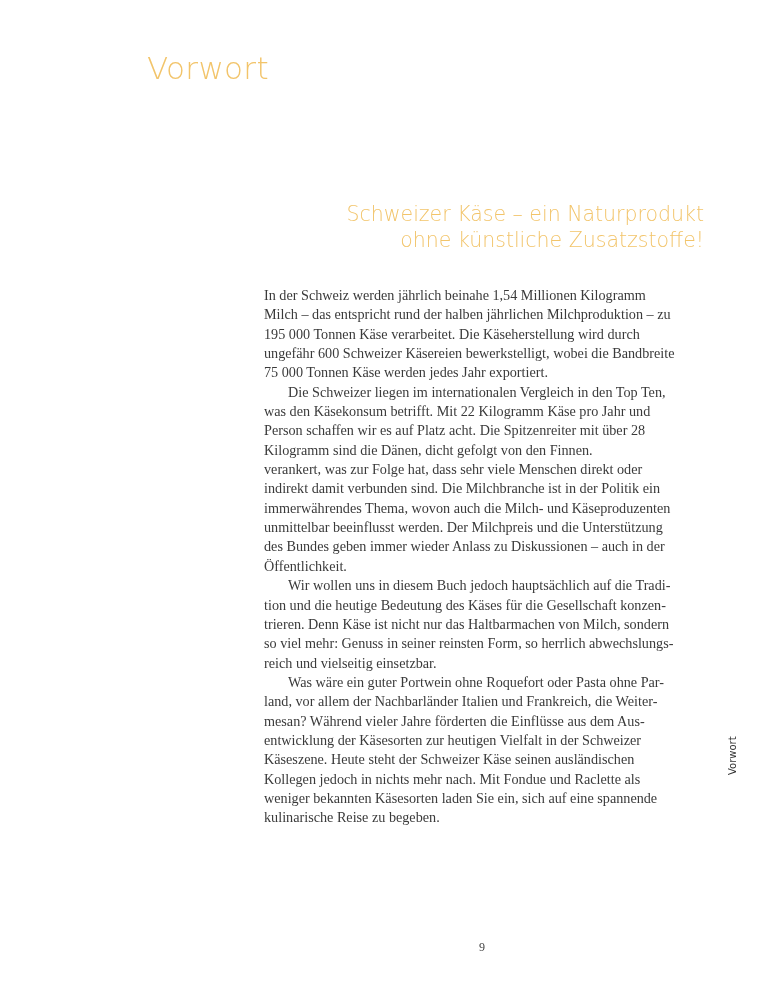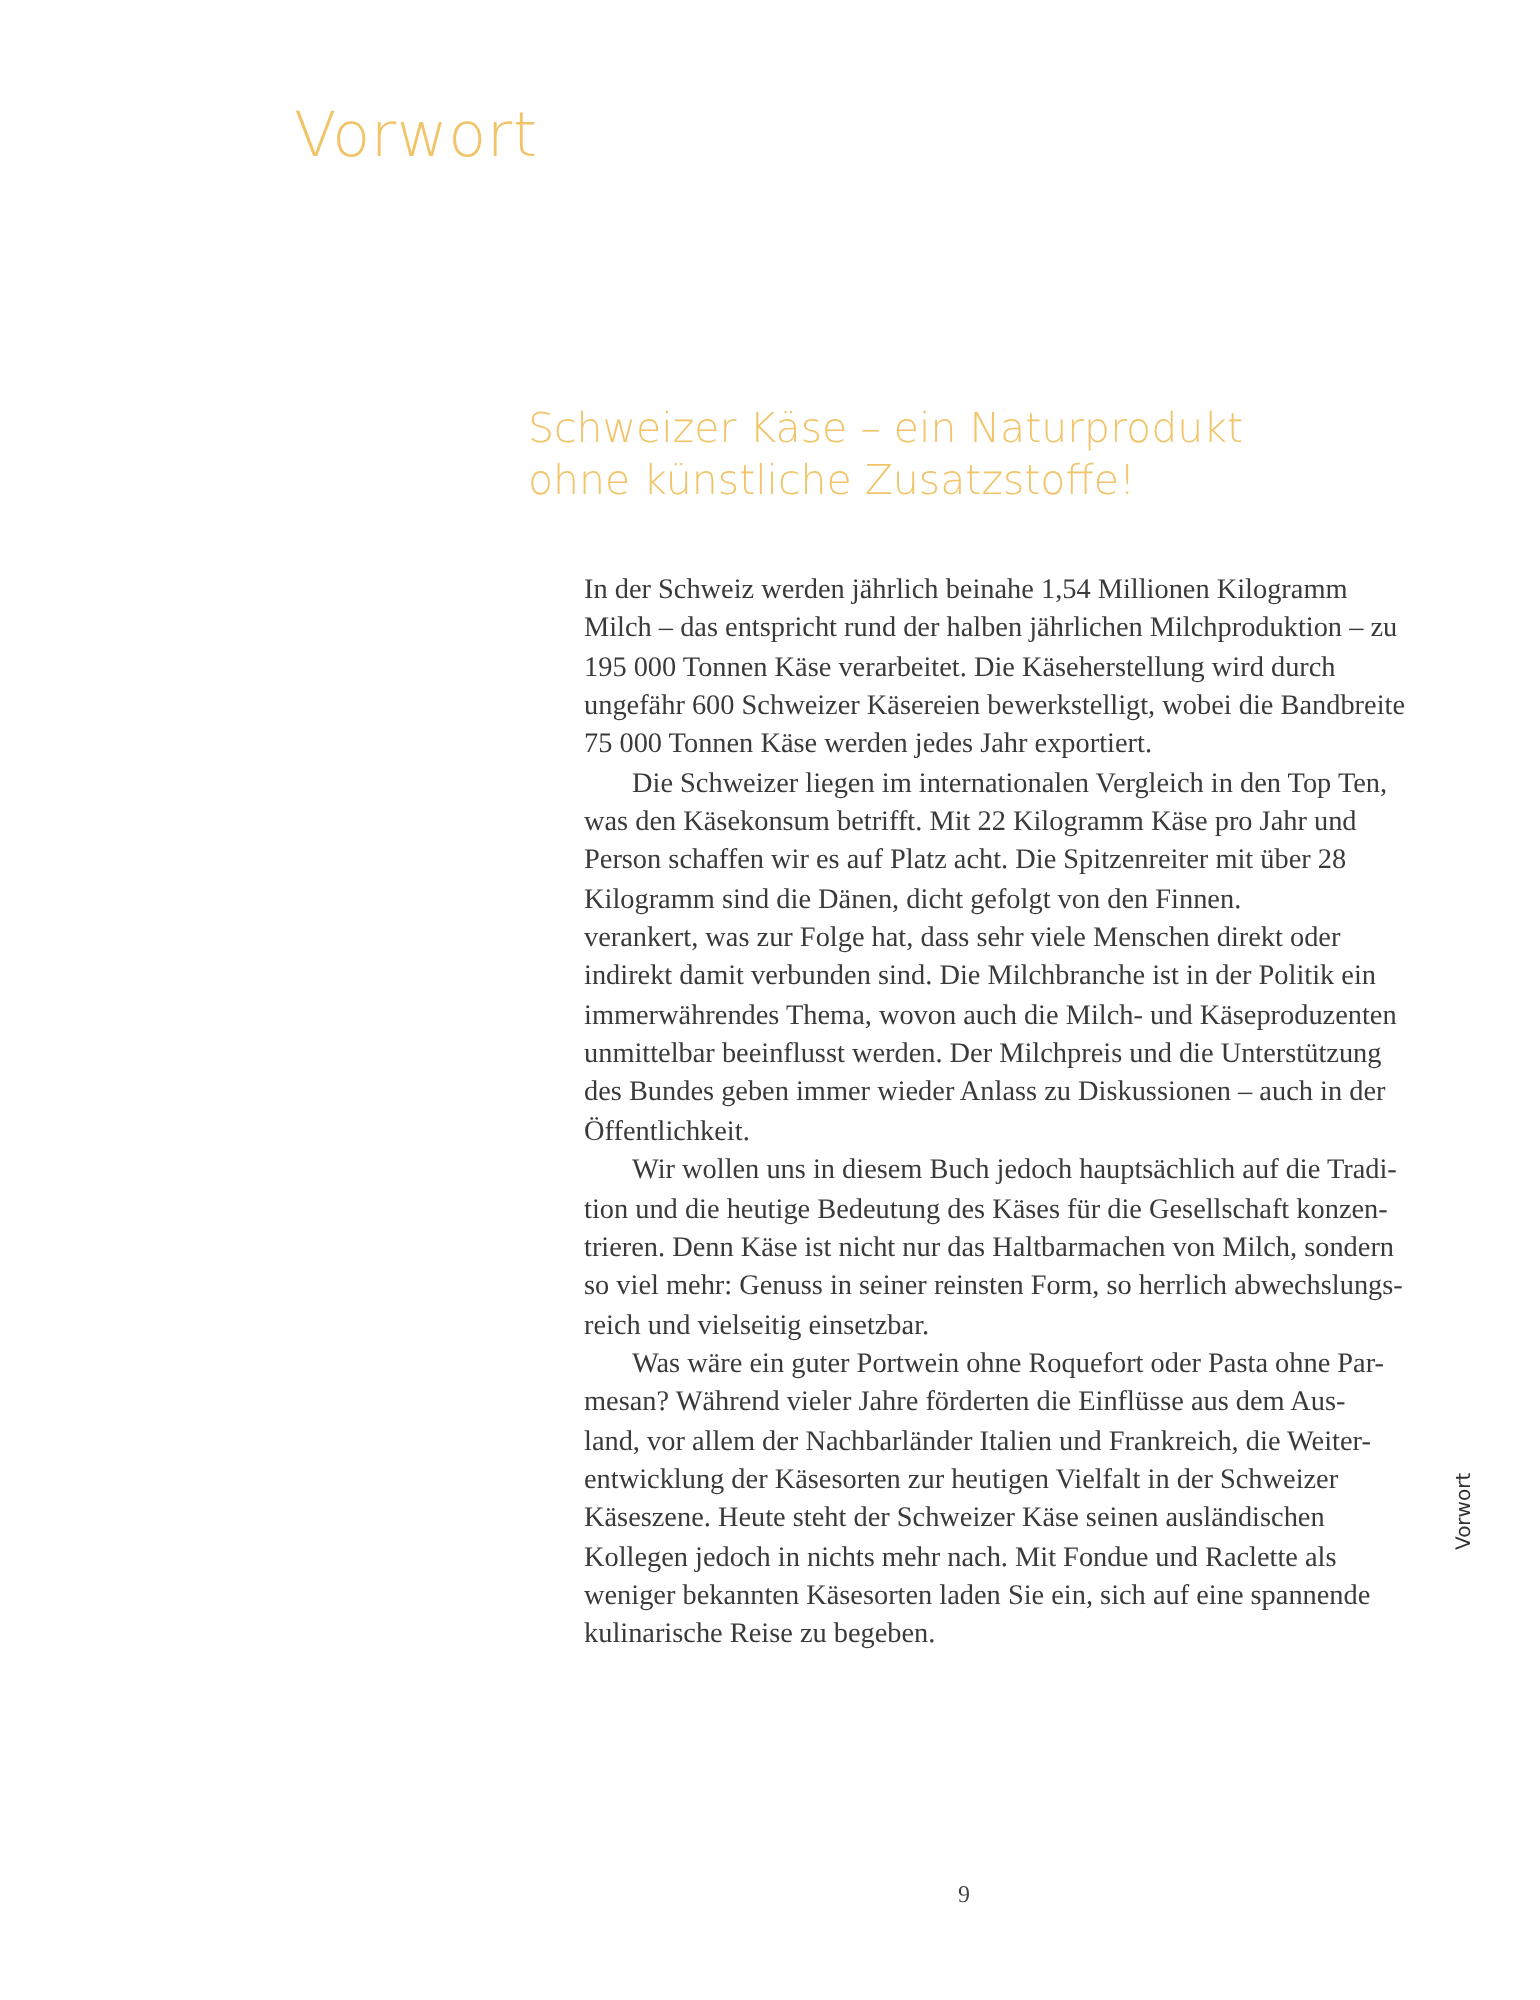--- a/index.html
+++ b/index.html
@@ -7,26 +7,25 @@
   .page-heading {
     position: absolute; left: 147px; top: 50px;
     font-family: "DejaVu Sans", sans-serif; font-size: 31px; font-weight: 300;
     color: #f2c46a; letter-spacing: 0.3px; margin: 0;
   }
   .subtitle {
     position: absolute; left: 264px; top: 201px; width: 440px;
     font-family: "DejaVu Sans", sans-serif; font-size: 20.5px; font-weight: 300;
     color: #f2c46a; line-height: 26px; margin: 0;
   }
-  .subtitle span { display: block; white-space: nowrap; }
+  .subtitle span { display: block; white-space: nowrap; text-align: right; }
   .body-text {
     position: absolute; left: 264px; top: 286px; width: 440px;
     font-family: "Liberation Serif", serif; font-size: 14.2px; color: #3a3a3a;
     line-height: 19.35px;
-    margin-left: 28px;
   }
   .body-text .line { display: block; white-space: nowrap; }
   .body-text .line.indent { text-indent: 24px; }
   .side-label {
     position: absolute; left: 727px; top: 775px;
     transform: rotate(-90deg); transform-origin: left top;
     font-family: "DejaVu Sans", sans-serif; font-size: 10px; color: #333;
     white-space: nowrap;
   }
   .page-number {
@@ -68,22 +67,22 @@
     </div>
     <div>
       <span class="line indent">Wir wollen uns in diesem Buch jedoch hauptsächlich auf die Tradi-</span>
       <span class="line">tion und die heutige Bedeutung des Käses für die Gesellschaft konzen-</span>
       <span class="line">trieren. Denn Käse ist nicht nur das Haltbarmachen von Milch, sondern</span>
       <span class="line">so viel mehr: Genuss in seiner reinsten Form, so herrlich abwechslungs-</span>
       <span class="line">reich und vielseitig einsetzbar.</span>
     </div>
     <div>
       <span class="line indent">Was wäre ein guter Portwein ohne Roquefort oder Pasta ohne Par-</span>
+      <span class="line">land, vor allem der Nachbarländer Italien und Frankreich, die Weiter-</span>
       <span class="line">mesan? Während vieler Jahre förderten die Einflüsse aus dem Aus-</span>
-      <span class="line">land, vor allem der Nachbarländer Italien und Frankreich, die Weiter-</span>
       <span class="line">entwicklung der Käsesorten zur heutigen Vielfalt in der Schweizer</span>
       <span class="line">Käseszene. Heute steht der Schweizer Käse seinen ausländischen</span>
       <span class="line">Kollegen jedoch in nichts mehr nach. Mit Fondue und Raclette als</span>
       <span class="line">weniger bekannten Käsesorten laden Sie ein, sich auf eine spannende</span>
       <span class="line">kulinarische Reise zu begeben.</span>
     </div>
   </div>
 
 <div class="side-label">Vorwort</div>
 

